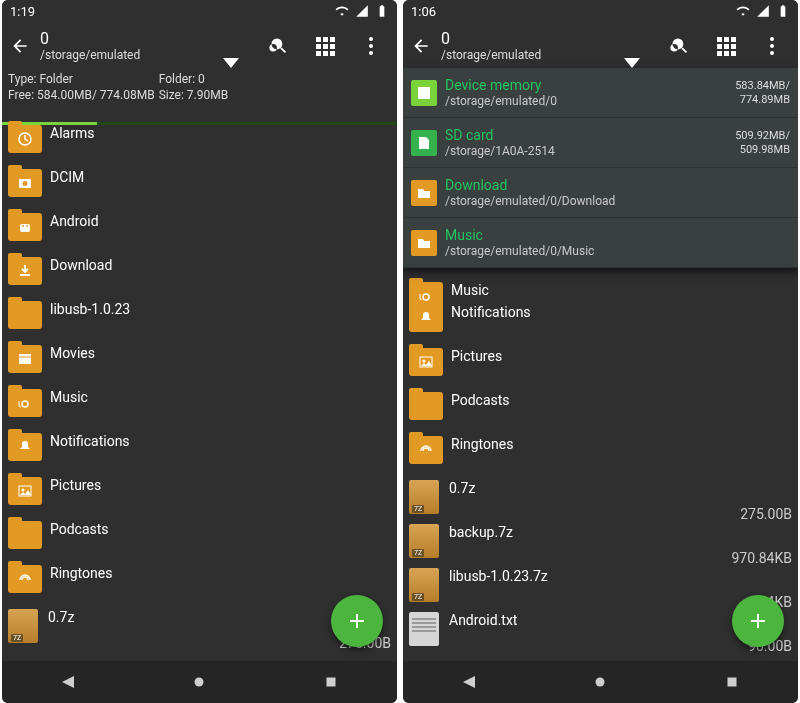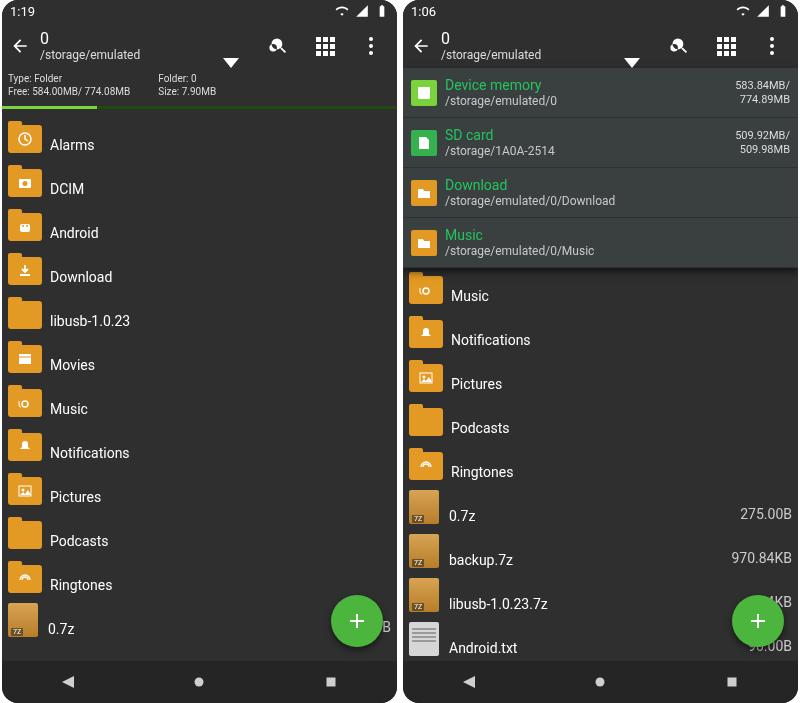--- a/index.html
+++ b/index.html
@@ -1,34 +1,34 @@
 <!DOCTYPE html>
 <html><head>
 <meta charset="utf-8">
 <style>
 html,body{margin:0;padding:0;background:#fff;font-family:Roboto,Arial,sans-serif;font-size:13px;color:#e5e5e5}
 .screens{display:flex;gap:6px;justify-content:center;padding:0}
-.screen{width:395px;height:703px;background:#2f2f2f;position:relative;overflow:hidden;border-radius:16px}
+.screen{width:395px;height:703px;background:#2f2f2f;position:relative;overflow:hidden;border-radius:6px}
 .statusbar{display:flex;justify-content:space-between;align-items:center;height:22px;padding:0 8px;font-size:13px;color:#fff;background:#2f2f2f}
 .status-icons{display:flex;gap:6px;align-items:center}
 .status-icons svg{width:14px;height:14px;fill:#fff}
 .appbar{display:flex;align-items:center;height:48px;padding:0 8px;gap:10px;background:#2f2f2f}
 .appbar .back-icon{width:20px;height:20px;fill:#fff}
 .appbar .title-block{flex:1;display:flex;flex-direction:column;line-height:1.2;justify-content:center}
 .appbar .title{font-size:16px;color:#fff}
 .appbar .subtitle{font-size:12px;color:#ddd}
 .appbar .icon-btn{width:36px;display:flex;justify-content:center;align-items:center}
 .appbar .icon-btn svg{width:20px;height:20px;fill:#fff}
 .tri{width:0;height:0;border-left:8px solid transparent;border-right:8px solid transparent;border-top:10px solid #fff;align-self:flex-end;margin:0 12px 2px -4px}
-.info-row{display:flex;gap:28px;padding:2px 6px 8px 6px;font-size:10px;color:#ddd;background:#2f2f2f}
+.info-row{display:flex;gap:4px;padding:2px 6px 19px 6px;font-size:12px;color:#ddd;background:#2f2f2f}
 .info-col{display:flex;flex-direction:column;line-height:1.3}
 .bar-track{height:3px;background:#1f4a12;position:relative}
 .bar-fill{height:3px;background:#7ad53a;position:absolute;left:0;top:0}
 .list{position:relative}
-.row{display:flex;align-items:flex-end;height:44px;padding:0 6px;border-bottom:0 solid #333;position:relative}
+.row{display:flex;align-items:flex-start;height:44px;padding:0 6px;border-bottom:0 solid #333;position:relative}
 .row .folder-icon{width:34px;height:28px;margin-right:8px;position:relative}
 .folder-bg{position:absolute;inset:0;background:#e39a24;border-radius:3px}
 .folder-tab{position:absolute;top:-4px;left:0;width:14px;height:6px;background:#e39a24;border-radius:2px 2px 0 0}
 .folder-overlay{position:absolute;left:10px;top:7px;fill:#fff;width:14px;height:14px}
 .row .name{flex:1;font-size:14px;color:#fff}
 .row .dir{font-size:9px;color:#bbb;position:absolute;right:6px;bottom:2px}
 .row .size{font-size:14px;color:#ccc;position:absolute;right:6px;bottom:2px}
 .file-icon{width:30px;height:34px;margin-right:10px;position:relative}
 .file-7z{background:linear-gradient(#d7a453,#b77d2a);border-radius:2px;padding:0;position:absolute;inset:0}
 .file-7z::after{content:"7Z";position:absolute;bottom:1px;left:3px;font-size:7px;color:#fff;background:#6a5025;padding:0 2px;border-radius:1px}

